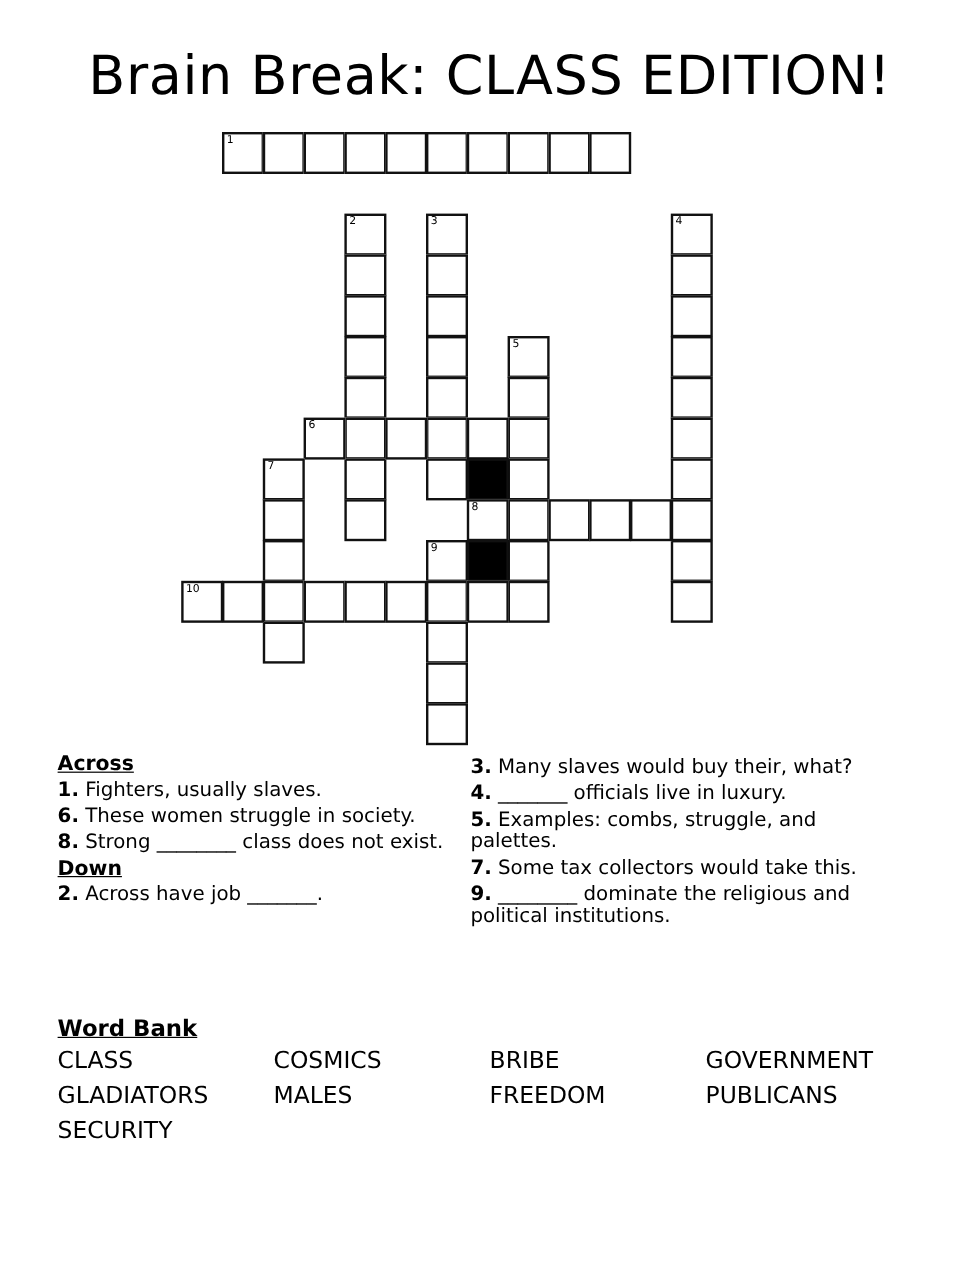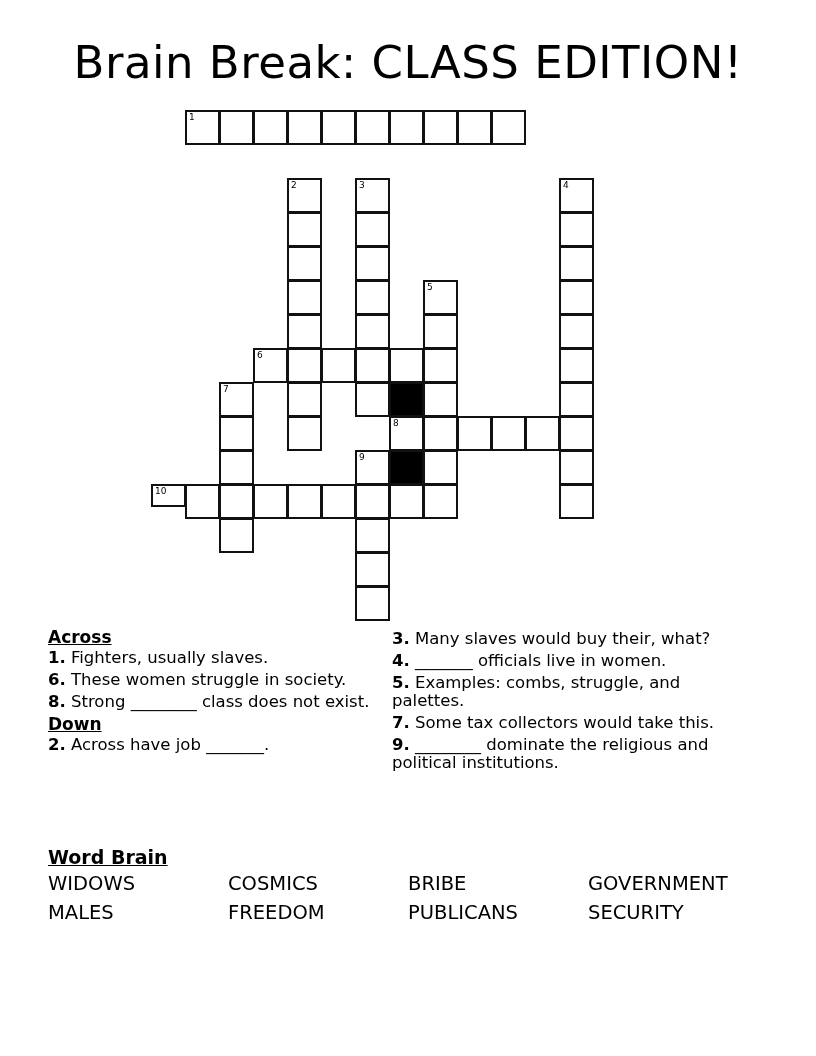--- a/index.html
+++ b/index.html
@@ -97,21 +97,21 @@
     <div class="cell" style="left: 238px; top: 306px; width: 35px; height: 35px;">
       <span class="num">8</span>
     </div>
     <div class="cell" style="left: 306px; top: 306px; width: 35px; height: 35px;"></div>
     <div class="cell" style="left: 340px; top: 306px; width: 35px; height: 35px;"></div>
     <div class="cell" style="left: 374px; top: 306px; width: 35px; height: 35px;"></div>
     <div class="cell" style="left: 204px; top: 340px; width: 35px; height: 35px;">
       <span class="num">9</span>
     </div>
     <div class="cell black" style="left: 238px; top: 340px; width: 35px; height: 35px;"></div>
-    <div class="cell" style="left: 0px; top: 374px; width: 35px; height: 23px;">
+    <div class="cell" style="left: 0px; top: 374px; width: 35px; height: 35px;">
       <span class="num">10</span>
     </div>
     <div class="cell" style="left: 34px; top: 374px; width: 35px; height: 35px;"></div>
     <div class="cell" style="left: 102px; top: 374px; width: 35px; height: 35px;"></div>
     <div class="cell" style="left: 136px; top: 374px; width: 35px; height: 35px;"></div>
     <div class="cell" style="left: 170px; top: 374px; width: 35px; height: 35px;"></div>
     <div class="cell" style="left: 204px; top: 374px; width: 35px; height: 35px;"></div>
     <div class="cell" style="left: 238px; top: 374px; width: 35px; height: 35px;"></div>
     <div class="cell" style="left: 204px; top: 408px; width: 35px; height: 35px;"></div>
     <div class="cell" style="left: 204px; top: 442px; width: 35px; height: 35px;"></div>
@@ -122,31 +122,32 @@
   <div class="heading">Across</div>
   <div class="clue"><b>1.</b><span> Fighters, usually slaves.</span></div>
   <div class="clue"><b>6.</b><span> These women struggle in society.</span></div>
   <div class="clue"><b>8.</b><span> Strong ________ class does not exist.</span></div>
   <div class="heading">Down</div>
   <div class="clue"><b>2.</b><span> Across have job _______.</span></div>
 </div>
 
 <div class="clues right" style="top:630px">
   <div class="clue"><b>3.</b><span> Many slaves would buy their, what?</span></div>
-  <div class="clue"><b>4.</b><span> _______ officials live in women.</span></div>
+  <div class="clue"><b>4.</b><span> _______ officials live in luxury.</span></div>
   <div class="clue"><b>5.</b><span> Examples: combs, struggle, and palettes.</span></div>
   <div class="clue"><b>7.</b><span> Some tax collectors would take this.</span></div>
   <div class="clue"><b>9.</b><span> ________ dominate the religious and political institutions.</span></div>
 </div>
 
 <div class="wordbank">
-  <div class="heading">Word Brain</div>
+  <div class="heading">Word Bank</div>
   <div class="words">
-    <div>WIDOWS</div>
+    <div>CLASS</div>
     <div>COSMICS</div>
     <div>BRIBE</div>
     <div>GOVERNMENT</div>
+    <div>GLADIATORS</div>
     <div>MALES</div>
     <div>FREEDOM</div>
     <div>PUBLICANS</div>
     <div>SECURITY</div>
   </div>
 </div>
 
 </body></html>

